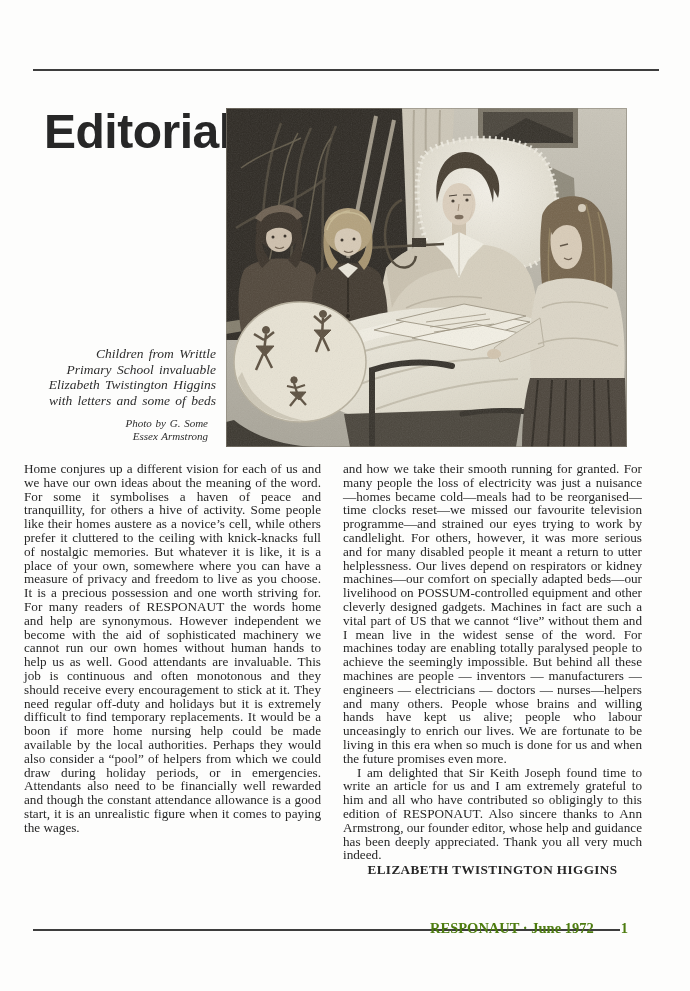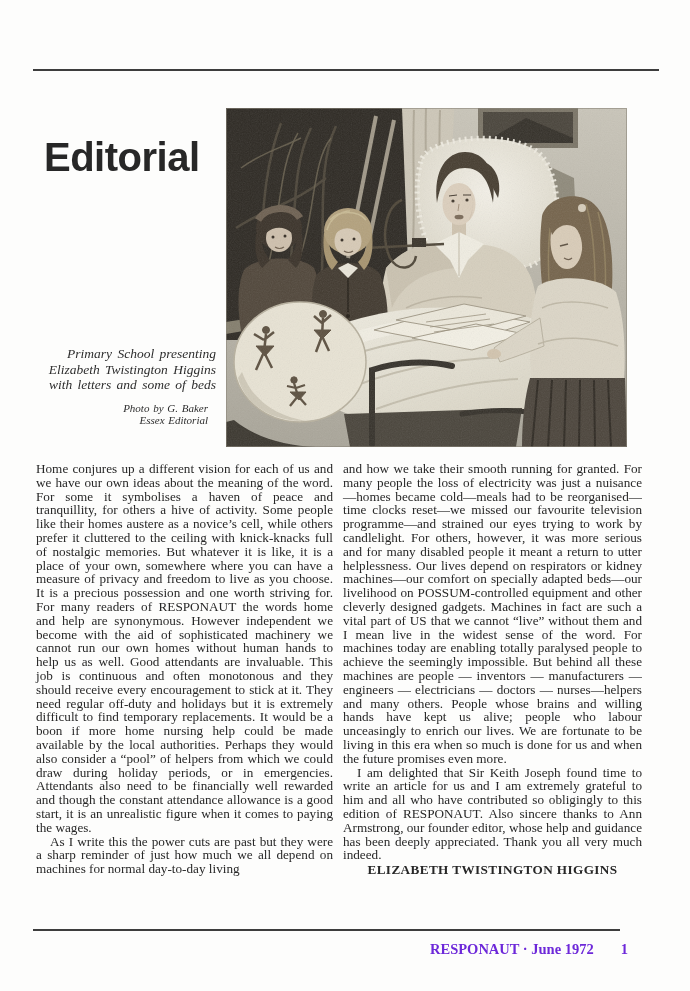--- a/index.html
+++ b/index.html
@@ -6,23 +6,23 @@
   .page {
     position:relative; width:690px; height:991px; margin:0 auto;
     background:#fdfdfc; overflow:hidden;
     font-family:"Liberation Serif", serif; color:#222;
   }
   .rule { position:absolute; height:2px; background:#3d3d3d; }
   .rule-top { left:33px; top:69px; width:626px; }
   .rule-bottom { left:33px; top:929px; width:587px; }
 
   .page-title {
-    position:absolute; left:44px; top:110px;
+    position:absolute; left:44px; top:76px;
     font-family:"Liberation Sans", sans-serif; font-weight:bold;
-    font-size:40px; line-height:1; letter-spacing:-0.5px; color:#272727;
+    font-size:48px; line-height:1; letter-spacing:-0.5px; color:#272727;
   }
 
   .photo-frame { position:absolute; left:226px; top:108px; width:401px; height:339px; }
   .photo-frame svg { display:block; }
 
   .photo-caption {
     position:absolute; left:40px; top:346px; width:176px;
     text-align:right; font-style:italic; font-size:13.5px;
     line-height:15.6px; color:#2d2d2d; word-spacing:2px;
   }
@@ -30,31 +30,31 @@
     margin-top:9px; font-size:11px; line-height:12.6px;
     padding-right:8px; word-spacing:1px;
   }
 
   .article-col {
     position:absolute; top:462px; text-align:justify;
     font-size:13.2px; line-height:13.8px; color:#272727;
   }
   .article-col p { margin:0; }
   .article-col p + p { text-indent:14px; }
-  .col-left  { left:36px;  width:297px; }
+  .col-left  { left:24px;  width:297px; }
   .col-right { left:343px; width:299px; }
   .signature {
     font-weight:bold; text-align:center; text-indent:0 !important;
     letter-spacing:0.4px; margin-top:1px !important;
   }
 
   .page-footer {
-    position:absolute; top:941px; right:62px;
+    position:absolute; top:920px; right:62px;
     display:flex; align-items:baseline; gap:27px;
-    font-weight:bold; font-size:14.5px; color:#6d28d9;
+    font-weight:bold; font-size:14.5px; color:#4d7c0f;
   }
 </style>
 </head>
 <body>
 
 <div class="page">
 
   <div class="rule rule-top"></div>
 
   <h1 class="page-title">Editorial</h1>
@@ -257,32 +257,32 @@
           <path d="M382,272 L385,339"></path>
         </g>
       </g>
 
       <rect width="401" height="339" filter="url(#graing)" opacity="0.13"></rect>
       <rect x="0.5" y="0.5" width="400" height="338" fill="none" stroke="#8a857a" opacity="0.6"></rect>
     </svg>
   </div>
 
   <div class="photo-caption">
-    <div>Primary School presenting</div>
+    <div>Children from Writtle</div>
+    <div>Primary School invaluable</div>
     <div>Elizabeth Twistington Higgins</div>
     <div>with letters and some of beds</div>
     <div class="photo-credit">
-      <div>Photo by G. Baker</div>
-      <div>Essex Editorial</div>
+      <div>Photo by G. Some</div>
+      <div>Essex Armstrong</div>
     </div>
   </div>
 
   <div class="article-col col-left">
     <p>Home conjures up a different vision for each of us and we have our own ideas about the meaning of the word. For some it symbolises a haven of peace and tranquillity, for others a hive of activity. Some people like their homes austere as a novice’s cell, while others prefer it cluttered to the ceiling with knick-knacks full of nostalgic memories. But whatever it is like, it is a place of your own, somewhere where you can have a measure of privacy and freedom to live as you choose. It is a precious possession and one worth striving for. For many readers of RESPONAUT the words home and help are synonymous. However independent we become with the aid of sophisticated machinery we cannot run our own homes without human hands to help us as well. Good attendants are invaluable. This job is continuous and often monotonous and they should receive every encouragement to stick at it. They need regular off-duty and holidays but it is extremely difficult to find temporary replacements. It would be a boon if more home nursing help could be made available by the local authorities. Perhaps they would also consider a “pool” of helpers from which we could draw during holiday periods, or in emergencies. Attendants also need to be financially well rewarded and though the constant attendance allowance is a good start, it is an unrealistic figure when it comes to paying the wages.</p>
-    <p>As I write this the power cuts are past but they were a sharp reminder of just how much we all depend on machines for normal day-to-day living</p>
   </div>
 
   <div class="article-col col-right">
     <p>and how we take their smooth running for granted. For many people the loss of electricity was just a nuisance—homes became cold—meals had to be reorganised—time clocks reset—we missed our favourite television programme—and strained our eyes trying to work by candlelight. For others, however, it was more serious and for many disabled people it meant a return to utter helplessness. Our lives depend on respirators or kidney machines—our comfort on specially adapted beds—our livelihood on POSSUM-controlled equipment and other cleverly designed gadgets. Machines in fact are such a vital part of US that we cannot “live” without them and I mean live in the widest sense of the word. For machines today are enabling totally paralysed people to achieve the seemingly impossible. But behind all these machines are people — inventors — manufacturers — engineers — electricians — doctors — nurses—helpers and many others. People whose brains and willing hands have kept us alive; people who labour unceasingly to enrich our lives. We are fortunate to be living in this era when so much is done for us and when the future promises even more.</p>
     <p>I am delighted that Sir Keith Joseph found time to write an article for us and I am extremely grateful to him and all who have contributed so obligingly to this edition of RESPONAUT. Also sincere thanks to Ann Armstrong, our founder editor, whose help and guidance has been deeply appreciated. Thank you all very much indeed.</p>
     <p class="signature">ELIZABETH TWISTINGTON HIGGINS</p>
   </div>
 
   <div class="rule rule-bottom"></div>
 

